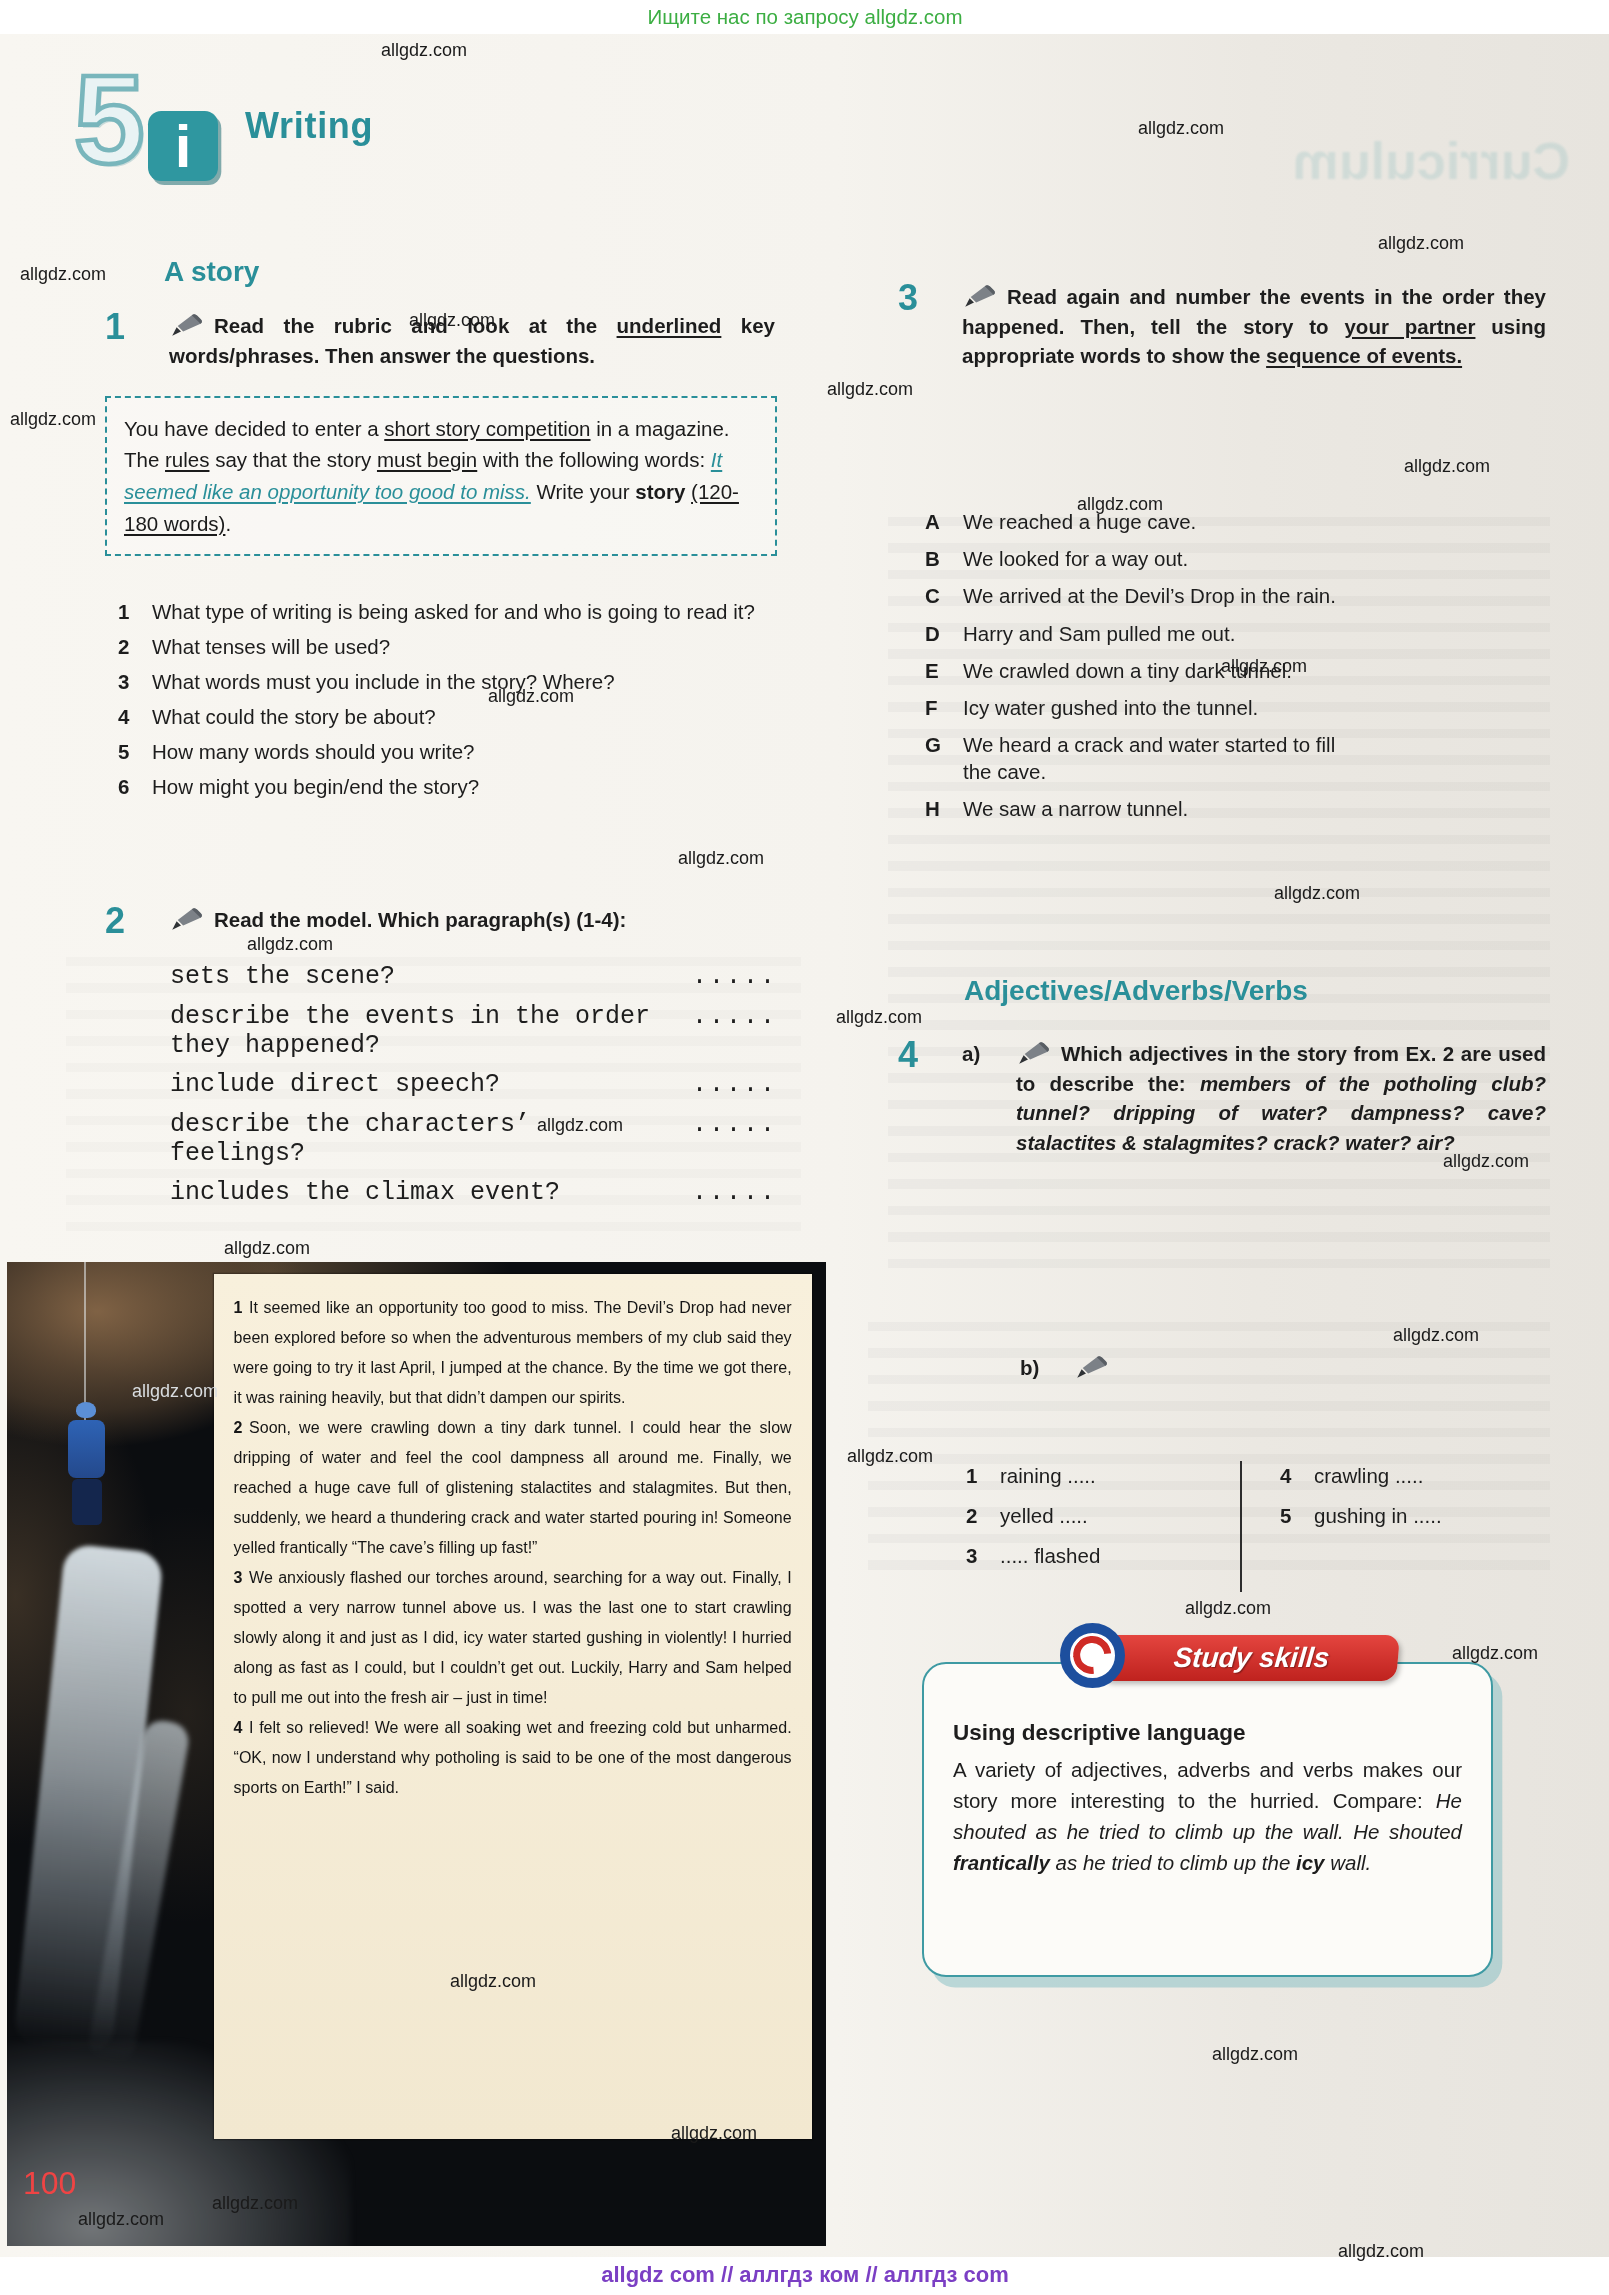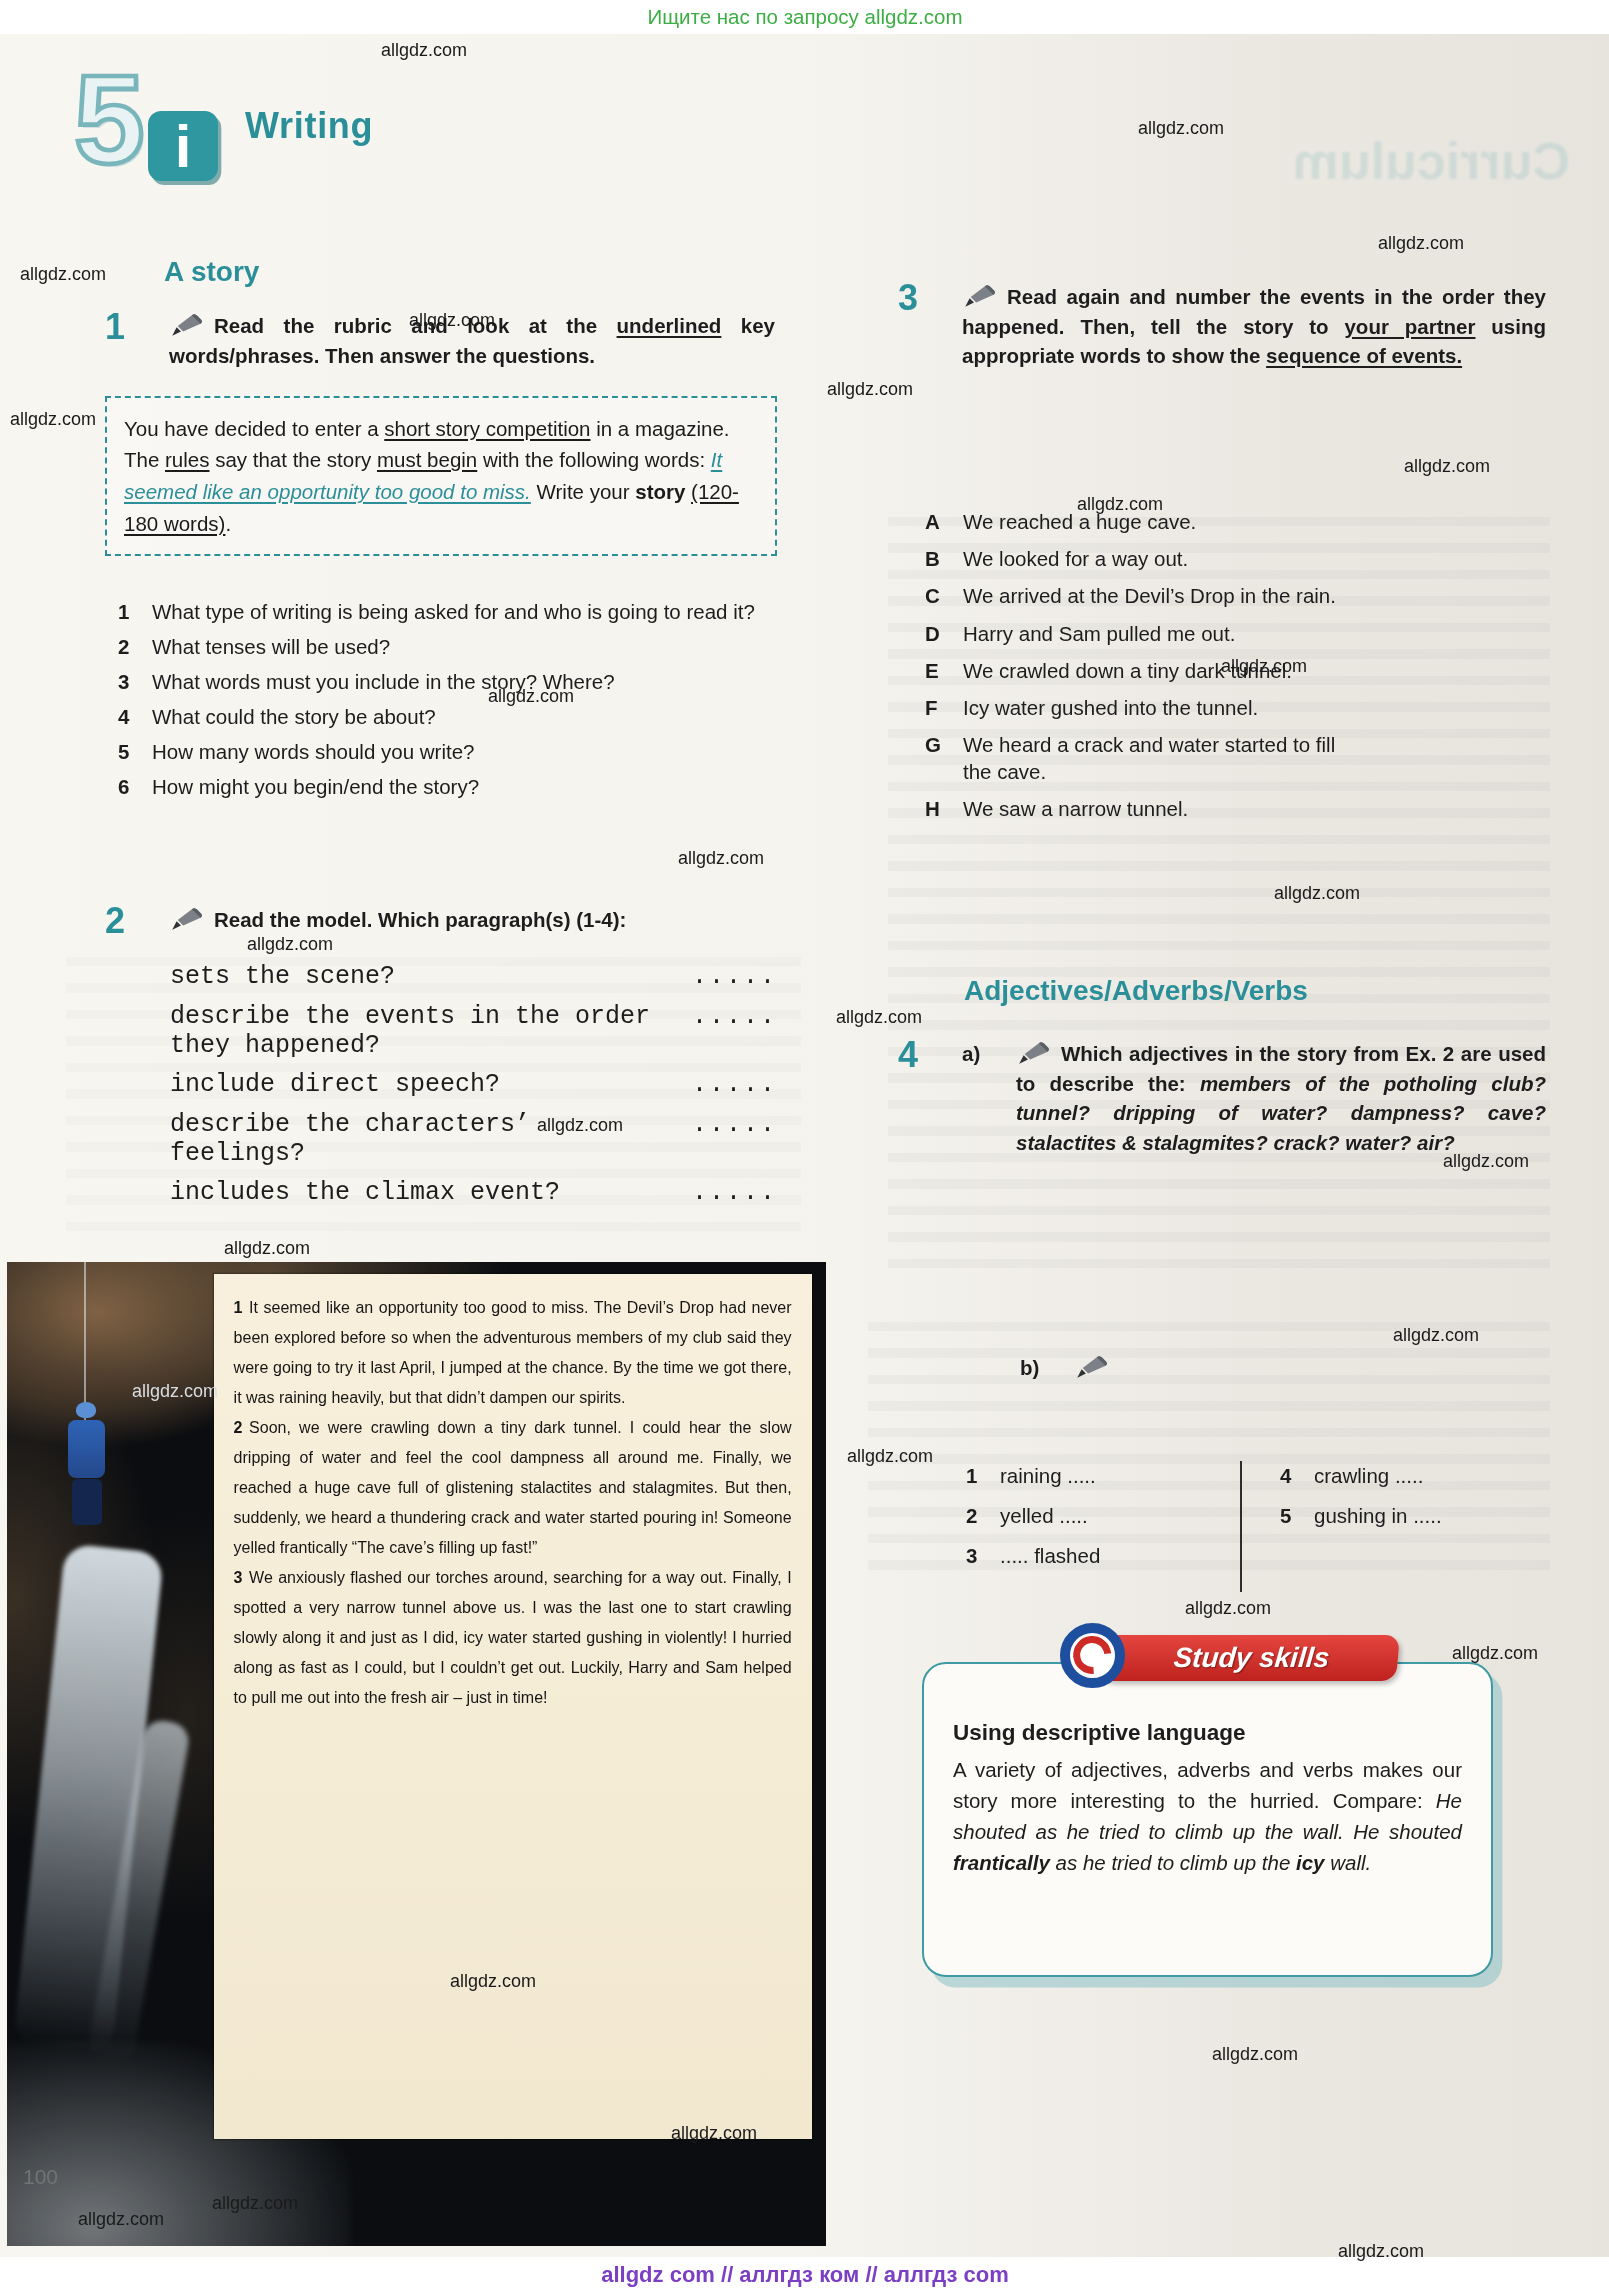--- a/index.html
+++ b/index.html
@@ -78,21 +78,21 @@
   .climber{position:absolute;left:61px;top:140px;width:40px;}
   .helmet{width:20px;height:16px;background:#5b8fd6;border-radius:50% 50% 42% 42%;margin-left:8px;}
   .torso{width:37px;height:58px;background:linear-gradient(#2e63b5,#24498c);border-radius:8px;margin-top:2px;}
   .legs{width:30.5px;height:46px;background:#14264d;border-radius:5.3px;margin-left:4px;margin-top:1.3px;}
   .story-box{
     position:absolute;left:207px;top:12px;width:598px;height:865px;box-sizing:border-box;overflow:hidden;
     background:linear-gradient(#f8f0dc,#f2e8d0);padding:18.5px 20px;box-shadow:0 0 0 1.3px rgba(0,0,0,0.25);
   }
   .sp{margin:0;font-size:16px;line-height:30px;text-align:justify;color:#161616;}
   .pnum{font-weight:bold;padding-right:6.6px;}
-  .page-number{position:absolute;left:23px;top:2165px;font-size:21px;color:#737373;z-index:10;}
+  .page-number{position:absolute;left:23px;top:2165px;font-size:32px;color:#ef4444;z-index:10;}
   
   .events{position:absolute;left:925px;top:509px;width:431px;z-index:2;}
   .ev{display:flex;margin-bottom:10.6px;font-size:20.5px;line-height:1.3;}
   .ev-letter{width:38px;font-weight:bold;flex:none;}
   .ev-text{flex:1;}
   
   .sub{display:flex;}
   .sub-label{width:54px;flex:none;font-weight:bold;}
   .sub-text{flex:1;text-align:justify;}
   .bi{font-style:italic;font-weight:bold;}
@@ -227,20 +227,21 @@
   <div class="rope"></div>
   <div class="climber">
     <div class="helmet"></div>
     <div class="torso"></div>
     <div class="legs"></div>
   </div>
   <div class="story-box">
     <p class="sp"><span class="pnum">1</span><span>It seemed like an opportunity too good to miss. The Devil’s Drop had never been explored before so when the adventurous members of my club said they were going to try it last April, I jumped at the chance. By the time we got there, it was raining heavily, but that didn’t dampen our spirits.</span></p>
     <p class="sp"><span class="pnum">2</span><span>Soon, we were crawling down a tiny dark tunnel. I could hear the slow dripping of water and feel the cool dampness all around me. Finally, we reached a huge cave full of glistening stalactites and stalagmites. But then, suddenly, we heard a thundering crack and water started pouring in! Someone yelled frantically “The cave’s filling up fast!”</span></p>
     <p class="sp"><span class="pnum">3</span><span>We anxiously flashed our torches around, searching for a way out. Finally, I spotted a very narrow tunnel above us. I was the last one to start crawling slowly along it and just as I did, icy water started gushing in violently! I hurried along as fast as I could, but I couldn’t get out. Luckily, Harry and Sam helped to pull me out into the fresh air – just in time!</span></p>
+    <p class="sp"><span class="pnum">4</span><span>I felt so relieved! We were all soaking wet and freezing cold but unharmed. “OK, now I understand why potholing is said to be one of the most dangerous sports on Earth!” I said.</span></p>
   </div>
 </div>
 
 <div class="page-number">100</div>
 
 <div class="ex" style="left:898px;top:282px;width:648px;">
   <div class="ex-num">3</div>
   <div class="ex-body bold">
     <svg class="pen" viewBox="0 0 64 46">
       <path d="M4 42 L12 26 L20 34 Z" fill="#2f3235"></path>

